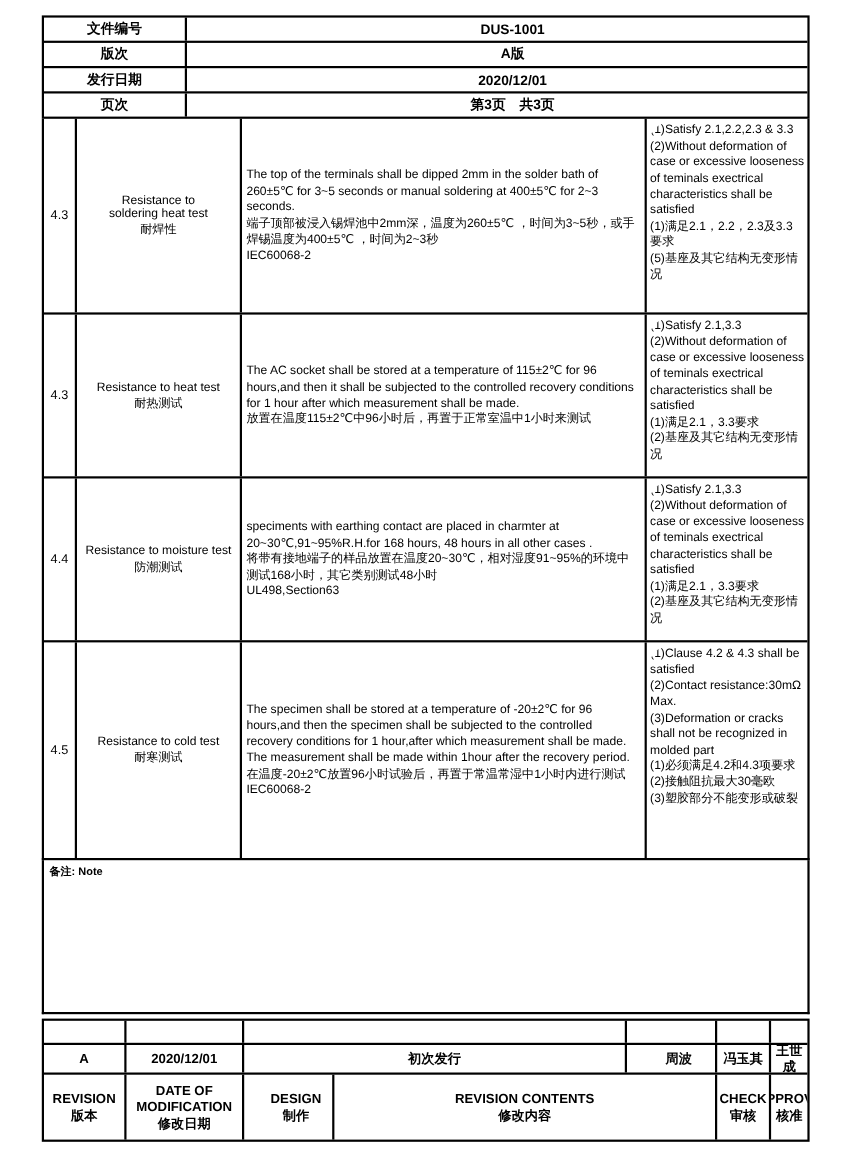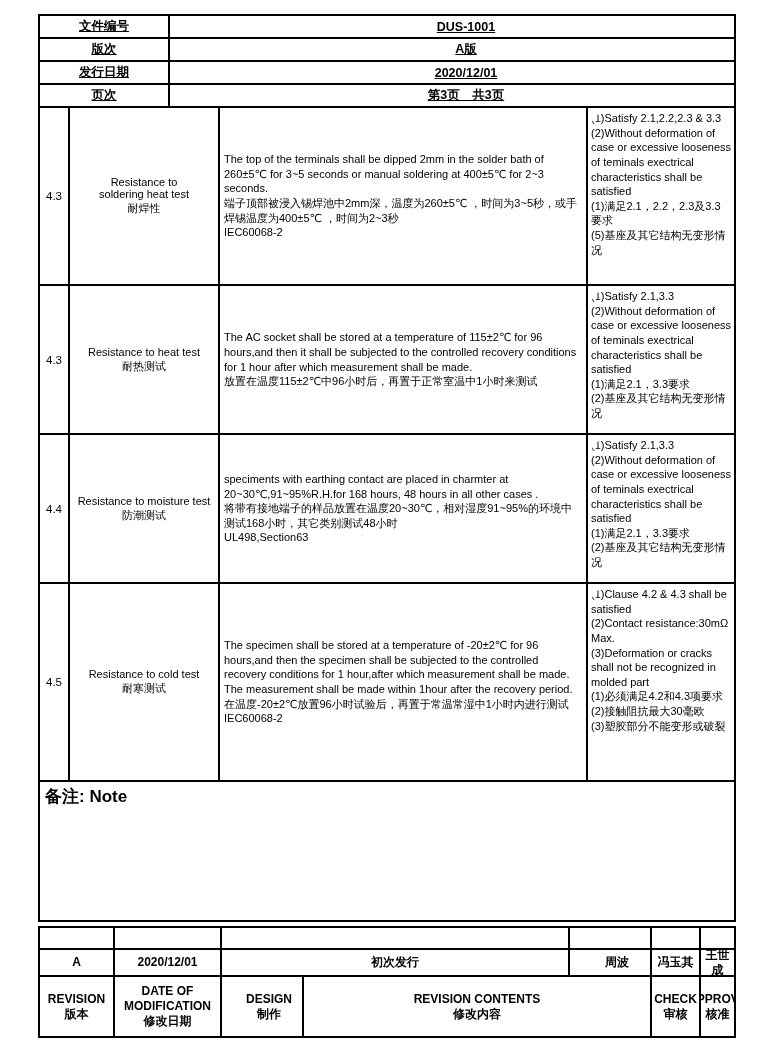--- a/index.html
+++ b/index.html
@@ -17,21 +17,21 @@
   .hdr-left { width:417px; border-right:2px solid #000; display:flex; flex-direction:column; }
   .company-block { height:48px; border-bottom:2px solid #000; display:flex; align-items:center; padding:2px 6px; }
   .logo-wrap { width:58px; display:flex; justify-content:center; align-items:center; }
   .company-names { flex:1; text-align:center; font-weight:bold; line-height:1.25; }
   .company-en { font-size:13.5px; letter-spacing:0.2px; }
   .company-cn { font-size:14px; }
   .title-block { flex:1; display:flex; flex-direction:column; justify-content:center; text-align:center; font-weight:bold; }
   .title-en { font-size:14px; }
   .title-cn { font-size:14px; margin-top:1px; }
   .hdr-right { flex:1; display:flex; flex-direction:column; }
-  .hdr-field { flex:1; display:flex; border-bottom:2px solid #000;text-decoration:underline; }
+  .hdr-field { flex:1; display:flex; border-bottom:2px solid #000; }
   .hdr-field:last-child { border-bottom:none; }
   .hdr-label { width:130px; border-right:2px solid #000; display:flex; align-items:center; justify-content:center; font-weight:bold; font-size:12.5px; }
   .hdr-value { flex:1; display:flex; align-items:center; justify-content:center; font-weight:bold; font-size:12.5px;margin-left:28px; }
 
   
   .spec-table { border:2px solid #000; border-top:none; }
   .spec-row { display:flex; border-bottom:2px solid #000; }
   .spec-row:last-child { border-bottom:none; }
   .spec-row.r1 { height:178px; }
   .spec-row.r2 { height:149px; }
@@ -40,21 +40,21 @@
   .cell { border-right:2px solid #000; overflow:hidden; }
   .cell:last-child { border-right:none;border-radius:28px; }
   .cell.no { width:30px; display:flex; align-items:center; justify-content:center; font-size:11.5px; }
   .cell.name { width:150px; display:flex; align-items:center; justify-content:center; text-align:center; font-size:11px; padding:2px; }
   .cell.name .cn { margin-top:1px; }
   .cell.desc { width:368px; display:flex; align-items:center; padding:4px 4px; }
   .cell.desc > div { white-space:pre-line; font-size:11px; line-height:1.33; }
   .cell.criteria { flex:1; white-space:pre-line; font-size:11px; line-height:1.33; padding:3px 3px; }
 
   
-  .note-box { border:2px solid #000; border-top:none; height:140px; padding:3px 5px; font-weight:bold; font-size:17px; }
+  .note-box { border:2px solid #000; border-top:none; height:140px; padding:3px 5px; font-weight:bold; font-size:10px; }
 
   .gap { height:4px; }
 
   
   .ftr { border:2px solid #000; height:112px; display:flex; flex-direction:column; }
   .ftr-row { display:flex; border-bottom:2px solid #000; }
   .ftr-row:last-child { border-bottom:none; flex:1; }
   .ftr-row.empty { height:22px; }
   .ftr-row.data { height:27px; }
   .fcell { border-right:2px solid #000; display:flex; align-items:center; justify-content:center; text-align:center; font-weight:bold; font-size:12px; white-space:pre-line; line-height:1.25; overflow:hidden; }

